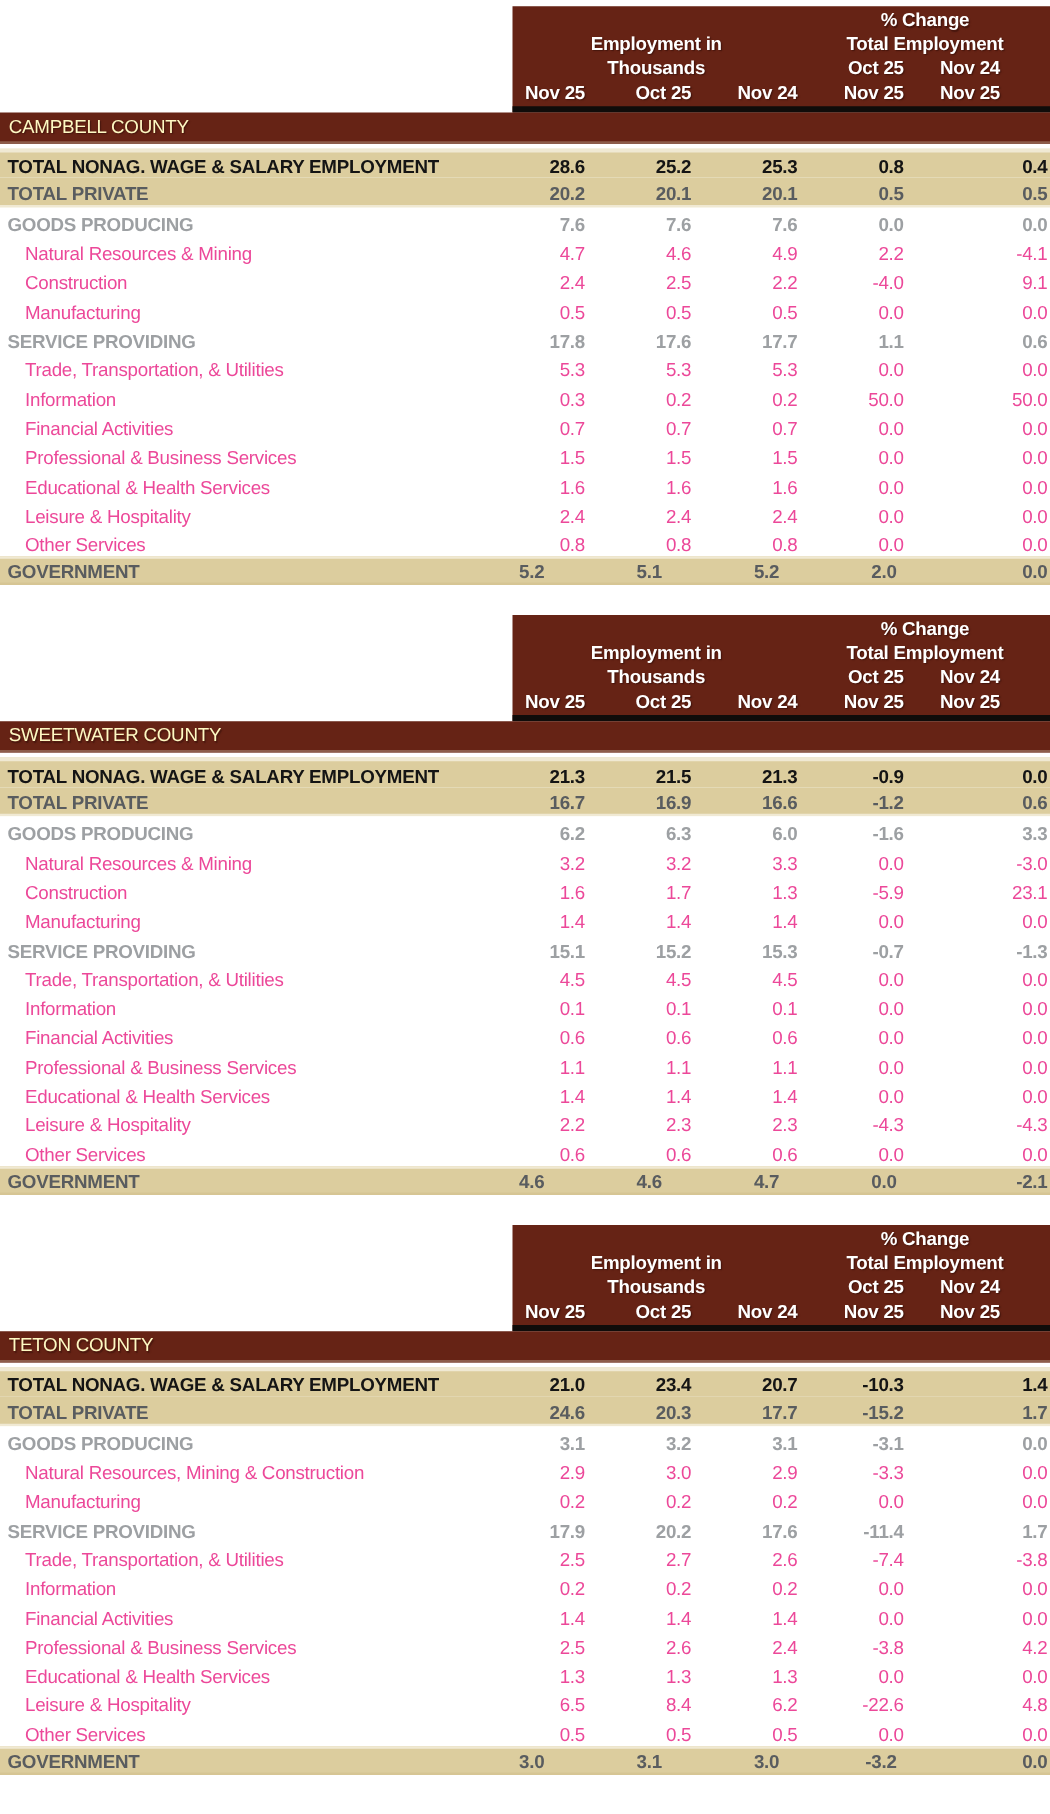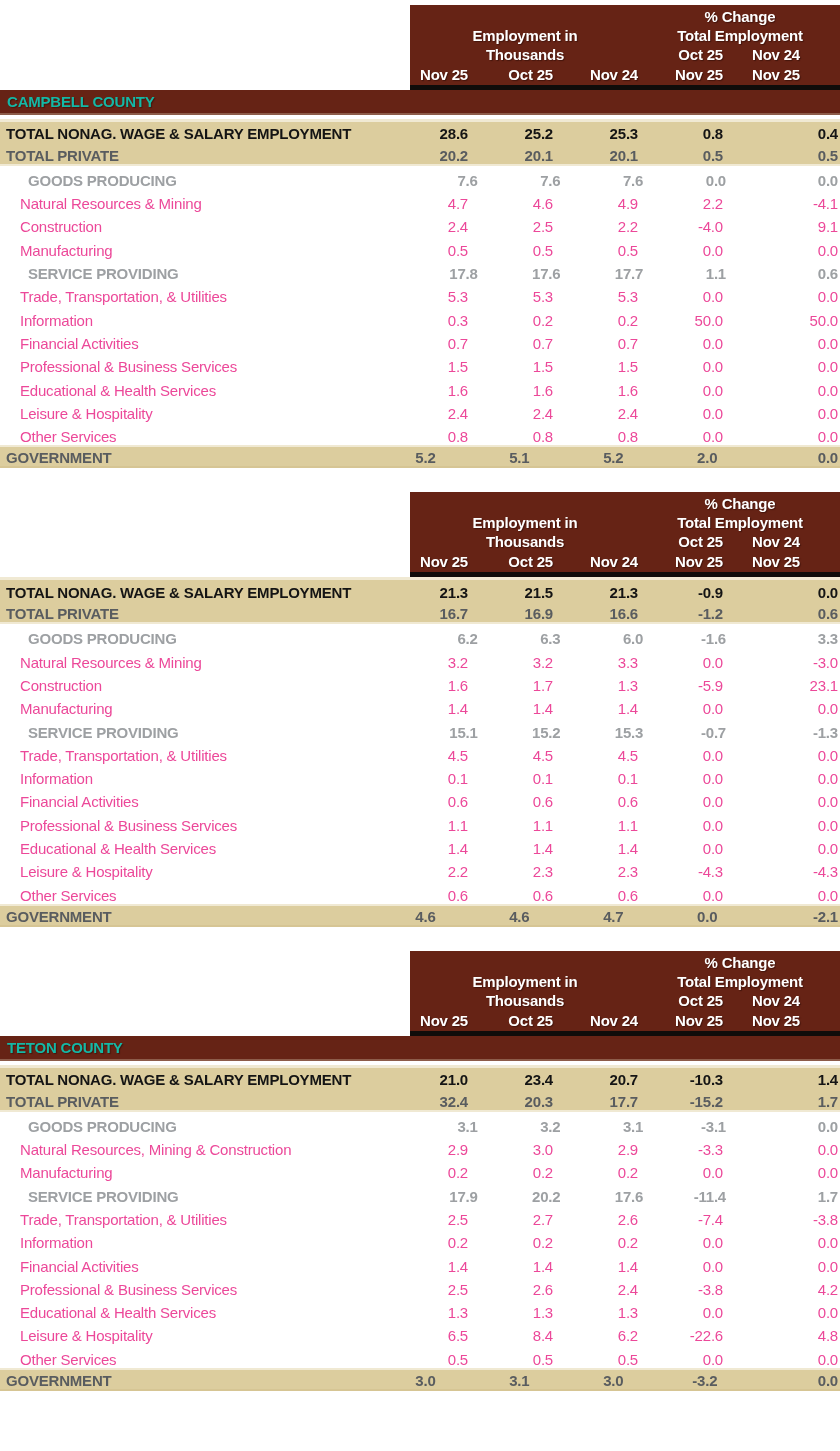--- a/index.html
+++ b/index.html
@@ -31,38 +31,38 @@
   .r4 .h1 { width: 60px;  text-align: right; padding-right: 2px; }
   .r4 .h2, .r4 .h3, .r4 .h4 { width: 85px; text-align: right; padding-right: 2px; }
   .r4 .h5 { width: 115px; text-align: right; padding-right: 40px; }
 
   
   .county-band {
     height: 25px;
     line-height: 23px;
     background: #662315;
     border-bottom: 2px solid #8d5c4a;
-    color: #14b8a6;
-    font-weight: bold;
+    color: #fef9c3;
+    font-weight: normal;
     font-size: 15px;
     padding-left: 7px;
     margin-bottom: 4px;
     text-shadow: 1px 1px 1px rgba(40,10,5,0.5);
   }
 
   
   .row { display: flex; height: 23.3px; align-items: flex-end; font-size: 15px; }
   .row .lbl { width: 410px; padding-left: 6px; white-space: nowrap; overflow: hidden; }
   .row .val { width: 85px; text-align: right; padding-right: 2px; }
   .row .val.v1 { width: 60px; }
   .row .val.v5 { width: 115px; }
 
   .row.total      { background: #dccd9e; font-weight: bold; color: #141414; border-top: 3px solid #f0e9d3; }
   .row.subtotal   { background: #dccd9e; font-weight: bold; color: #595c5f; border-bottom: 2px solid #f0e9d3; }
-  .row.group      { background: #ffffff; font-weight: bold; color: #9da0a3; padding-left: 22px; }
+  .row.group      { background: #ffffff; font-weight: bold; color: #9da0a3; }
   .row.detail     { background: #ffffff; color: #ec4899; }
   .row.detail .lbl { padding-left: 20px; }
   .row.government { background: #dccd9e; font-weight: bold; color: #595c5f; border-top: 2px solid #f0e9d3; border-bottom: 2px solid #d6c594; gap: 18px; }
 </style>
 </head>
 <body>
 
 <div id="page">
   <section class="county-section">
     <header class="col-header">
@@ -234,20 +234,23 @@
         </div>
       </div>
       <div class="ch-row r4">
         <div class="h1">Nov 25</div>
         <div class="h2">Oct 25</div>
         <div class="h3">Nov 24</div>
         <div class="h4">Nov 25</div>
         <div class="h5">Nov 25</div>
       </div>
     </header>
+    <div class="county-band">
+      <span class="county-name">SWEETWATER COUNTY</span>
+    </div>
     <div class="rows">
         <div class="row total">
           <div class="lbl">TOTAL NONAG. WAGE &amp; SALARY EMPLOYMENT</div>
           <div class="val v1">21.3</div>
           <div class="val v2">21.5</div>
           <div class="val v3">21.3</div>
           <div class="val v4">-0.9</div>
           <div class="val v5">0.0</div>
         </div>
         <div class="row subtotal">
@@ -397,21 +400,21 @@
         <div class="row total">
           <div class="lbl">TOTAL NONAG. WAGE &amp; SALARY EMPLOYMENT</div>
           <div class="val v1">21.0</div>
           <div class="val v2">23.4</div>
           <div class="val v3">20.7</div>
           <div class="val v4">-10.3</div>
           <div class="val v5">1.4</div>
         </div>
         <div class="row subtotal">
           <div class="lbl">TOTAL PRIVATE</div>
-          <div class="val v1">32.4</div>
+          <div class="val v1">24.6</div>
           <div class="val v2">20.3</div>
           <div class="val v3">17.7</div>
           <div class="val v4">-15.2</div>
           <div class="val v5">1.7</div>
         </div>
         <div class="row group">
           <div class="lbl">GOODS PRODUCING</div>
           <div class="val v1">3.1</div>
           <div class="val v2">3.2</div>
           <div class="val v3">3.1</div>

